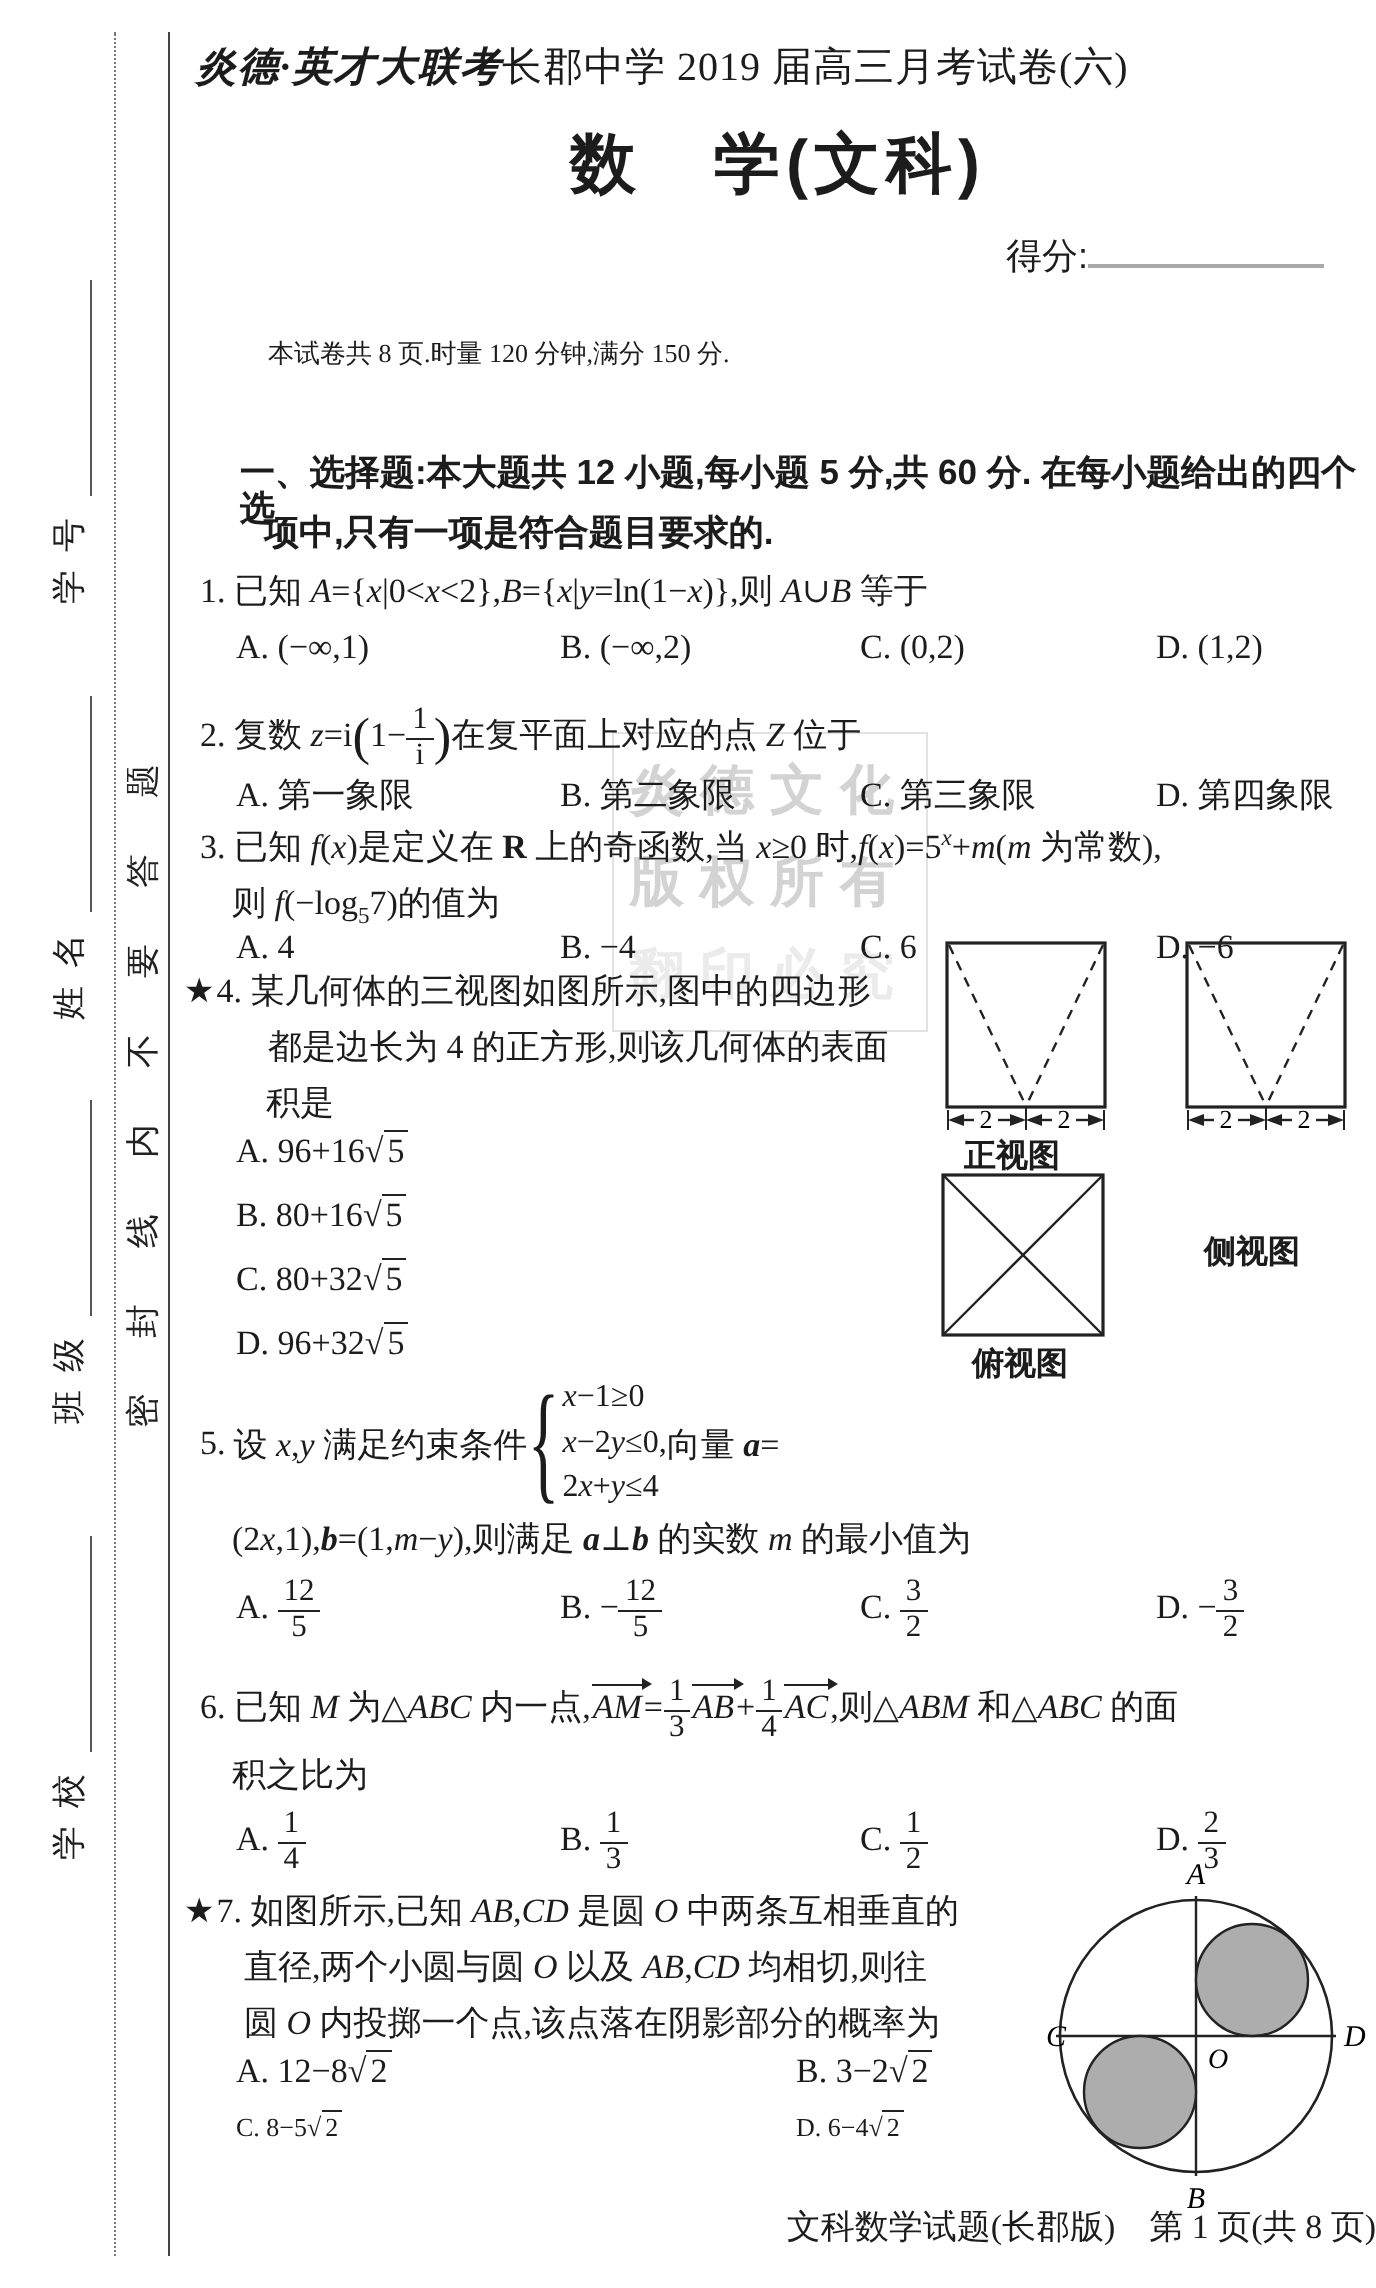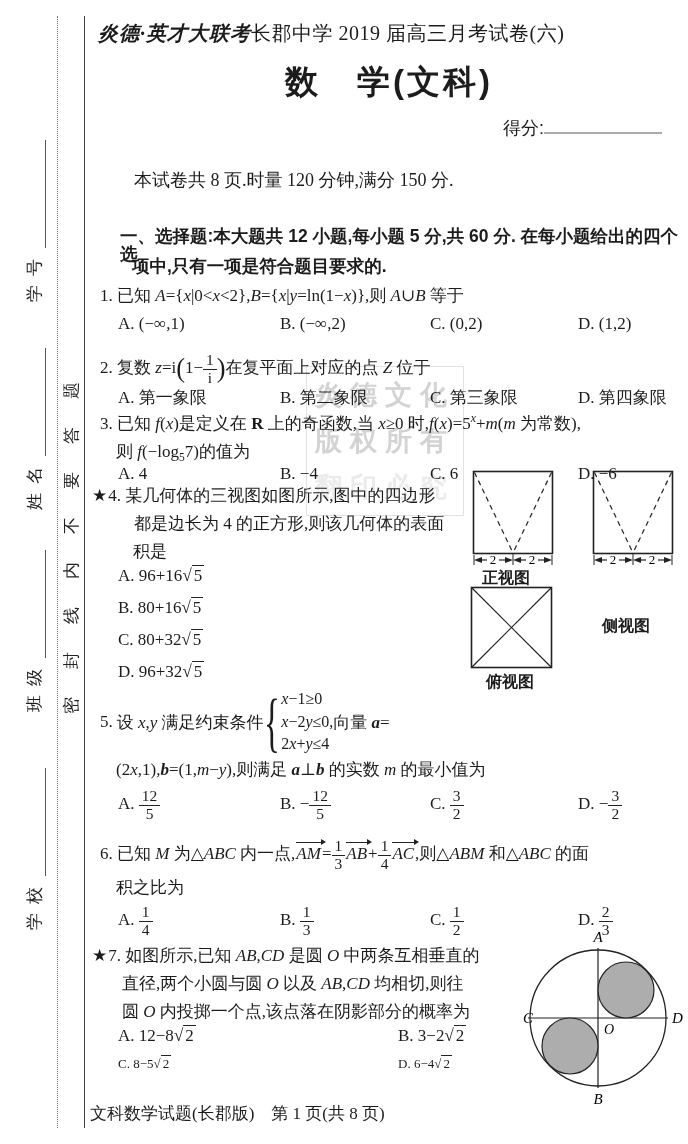--- a/index.html
+++ b/index.html
@@ -26,21 +26,21 @@
   
   .main{position:absolute;left:90px;top:0;width:598px;height:1144px;z-index:1;}
   .abs{position:absolute;}
   .hdr{top:20px;left:8px;font-size:20px;white-space:nowrap;}
   .hdr .brand{font-weight:bold;font-style:italic;letter-spacing:1px;}
   .hdr .rest{letter-spacing:0.5px;}
   .title{top:60px;left:0;width:100%;text-align:center;font-size:33px;font-weight:900;
          letter-spacing:3px;font-family:"Liberation Sans","DejaVu Sans",sans-serif;}
   .score{top:114px;left:413px;font-size:18px;font-family:"Liberation Sans","DejaVu Sans",sans-serif;}
   .score-line{display:inline-block;width:118px;border-bottom:2px solid #a9a9a9;height:1em;vertical-align:baseline;}
-  .info{top:168px;left:44px;font-size:18px;font-family:Liberation Serif, serif;}
+  .info{top:168px;left:44px;font-size:13px;font-family:Liberation Serif, serif;}
   .sechead{font-weight:bold;font-size:17.5px;font-family:"Liberation Sans","DejaVu Sans",sans-serif;line-height:1.0;}
   .sh1{top:228px;left:8px;margin-left:22px;} .sh2{top:258px;left:42px;}
   .stem{font-size:17px;white-space:nowrap;}
   .qnum{display:inline-block;}
   .opts{font-size:17px;left:0;width:598px;white-space:nowrap;}
   .opts .o1{display:inline-block;margin-left:28px;width:162px;}
   .opts .o2{display:inline-block;width:150px;}
   .opts .o3{display:inline-block;width:148px;}
   .opts .o4{display:inline-block;}
   .optline{font-size:17px;left:28px;}
@@ -53,21 +53,21 @@
   .rr{border-top:1.2px solid #222;padding:0 2px;}
   .bp{font-size:1.55em;font-weight:300;vertical-align:middle;line-height:1;}
   .vec{position:relative;display:inline-block;padding:0 1px;}
   .vec::after{content:'';position:absolute;left:1px;right:1px;top:-2px;border-top:1.3px solid #222;}
   .vec::before{content:'';position:absolute;right:-4px;top:-5px;width:0;height:0;
                border:3px solid transparent;border-left:5px solid #222;border-right:0;}
   .cases{display:inline-flex;align-items:center;vertical-align:middle;}
   .cbr{font-size:66px;font-weight:100;line-height:62px;display:inline-block;transform:scaleX(0.5);margin:0 -6px 0 -8px;}
   .crows{display:inline-block;text-align:left;font-size:16px;line-height:1.42;}
   sub{font-size:0.68em;} sup{font-size:0.68em;}
-  .footer{top:1102px;left:0;width:100%;text-align:left;font-size:17px;}
+  .footer{top:1102px;left:0;width:100%;text-align:right;font-size:17px;}
   
   .views{left:378px;top:470px;width:220px;height:218px;}
   .view-label{position:absolute;font-size:16px;font-family:"Liberation Sans","DejaVu Sans",sans-serif;font-weight:bold;}
   svg text{font-family:"Liberation Serif","DejaVu Serif",serif;}
   .circ{left:430px;top:926px;}
 </style>
 </head>
 <body>
 
 <div class="page">

